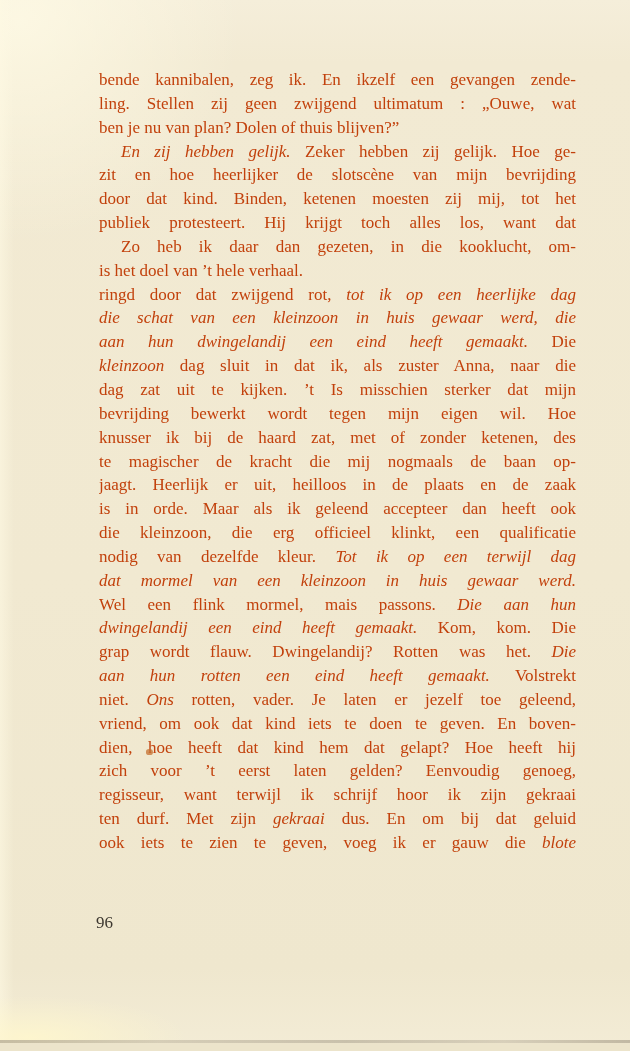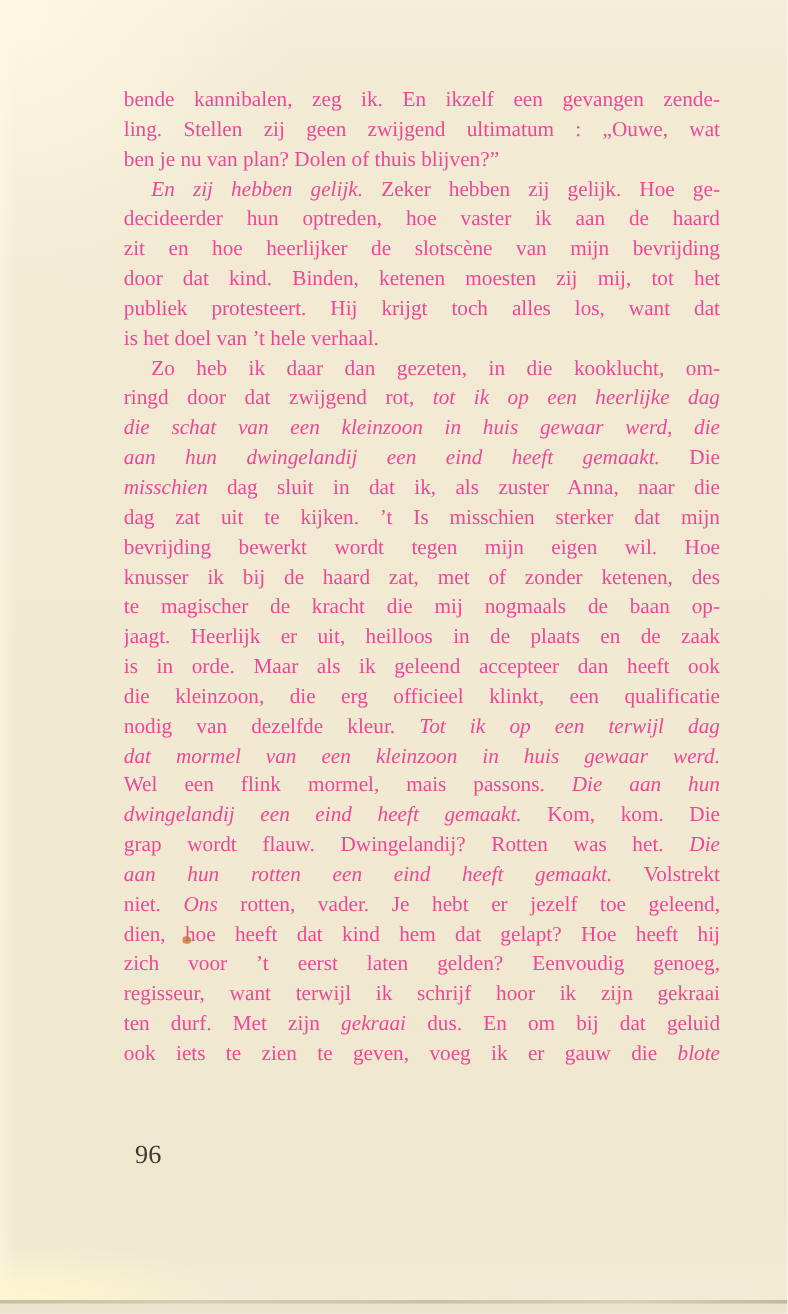--- a/index.html
+++ b/index.html
@@ -32,40 +32,40 @@
     opacity: 0.65;
   }
   .page-bottom-under {
     position: absolute; left: 0; top: 1043px; width: 100%; height: 8px;
     background: #ece4cb;
   }
 
   .text-block {
     position: absolute;
     left: 99px; top: 68px; width: 477px;
-    color: #ec4899;
+    color: #c2410c;
     font-size: 17px;
   }
   .line {
     height: 23.85px;
     line-height: 23.85px;
     text-align: justify;
     text-align-last: justify;
     overflow: hidden;
     white-space: normal;
   }
   .line.no-j { text-align: right; text-align-last: left; }
   .line.indent { text-indent: 22px; }
   .line em { }
 
   .page-number {
     position: absolute;
-    left: 108px; top: 910px;
+    left: 96px; top: 910px;
     color: #3d3830;
-    font-size: 21px;
+    font-size: 17px;
     line-height: 26px;
   }
   .ink-speck {
     position: absolute;
     left: 146px; top: 749px; width: 7px; height: 6px;
     border-radius: 50% 60% 55% 50%;
     background: #c57030;
     opacity: 0.75;
   }
 </style>
@@ -74,44 +74,44 @@
 
 <div class="sheet-glow-topleft"></div>
 <div class="sheet-glow-left"></div>
 <div class="sheet-glow-bottomleft"></div>
 
 <div class="text-block">
     <div class="line"><span>bende kannibalen, zeg ik. En ikzelf een gevangen zende-</span></div>
     <div class="line"><span>ling. Stellen zij geen zwijgend ultimatum : „Ouwe, wat</span></div>
     <div class="line no-j"><span>ben je nu van plan? Dolen of thuis blijven?”</span></div>
     <div class="line indent"><em>En zij hebben gelijk.</em><span> Zeker hebben zij gelijk. Hoe ge-</span></div>
-    <div class="line"><span>decideerder hun optreden, hoe vaster ik aan de haard</span></div>
     <div class="line"><span>zit en hoe heerlijker de slotscène van mijn bevrijding</span></div>
     <div class="line"><span>door dat kind. Binden, ketenen moesten zij mij, tot het</span></div>
     <div class="line"><span>publiek protesteert. Hij krijgt toch alles los, want dat</span></div>
+    <div class="line indent"><span>Zo heb ik daar dan gezeten, in die kooklucht, om-</span></div>
     <div class="line no-j"><span>is het doel van ’t hele verhaal.</span></div>
-    <div class="line indent"><span>Zo heb ik daar dan gezeten, in die kooklucht, om-</span></div>
     <div class="line"><span>ringd door dat zwijgend rot, </span><em>tot ik op een heerlijke dag</em></div>
     <div class="line"><em>die schat van een kleinzoon in huis gewaar werd, die</em></div>
     <div class="line"><em>aan hun dwingelandij een eind heeft gemaakt.</em><span> Die</span></div>
-    <div class="line"><em>misschien</em><span> dag sluit in dat ik, als zuster Anna, naar die</span></div>
+    <div class="line"><em>kleinzoon</em><span> dag sluit in dat ik, als zuster Anna, naar die</span></div>
     <div class="line"><span>dag zat uit te kijken. ’t Is misschien sterker dat mijn</span></div>
     <div class="line"><span>bevrijding bewerkt wordt tegen mijn eigen wil. Hoe</span></div>
     <div class="line"><span>knusser ik bij de haard zat, met of zonder ketenen, des</span></div>
     <div class="line"><span>te magischer de kracht die mij nogmaals de baan op-</span></div>
     <div class="line"><span>jaagt. Heerlijk er uit, heilloos in de plaats en de zaak</span></div>
     <div class="line"><span>is in orde. Maar als ik geleend accepteer dan heeft ook</span></div>
     <div class="line"><span>die kleinzoon, die erg officieel klinkt, een qualificatie</span></div>
     <div class="line"><span>nodig van dezelfde kleur. </span><em>Tot ik op een terwijl dag</em></div>
     <div class="line"><em>dat mormel van een kleinzoon in huis gewaar werd.</em></div>
     <div class="line"><span>Wel een flink mormel, mais passons. </span><em>Die aan hun</em></div>
     <div class="line"><em>dwingelandij een eind heeft gemaakt.</em><span> Kom, kom. Die</span></div>
     <div class="line"><span>grap wordt flauw. Dwingelandij? Rotten was het. </span><em>Die</em></div>
     <div class="line"><em>aan hun rotten een eind heeft gemaakt.</em><span> Volstrekt</span></div>
-    <div class="line"><span>niet. </span><em>Ons</em><span> rotten, vader. Je hebt er jezelf toe geleend,</span></div>
+    <div class="line"><span>niet. </span><em>Ons</em><span> rotten, vader. Je laten er jezelf toe geleend,</span></div>
+    <div class="line"><span>vriend, om ook dat kind iets te doen te geven. En boven-</span></div>
     <div class="line"><span>dien, hoe heeft dat kind hem dat gelapt? Hoe heeft hij</span></div>
     <div class="line"><span>zich voor ’t eerst laten gelden? Eenvoudig genoeg,</span></div>
     <div class="line"><span>regisseur, want terwijl ik schrijf hoor ik zijn gekraai</span></div>
     <div class="line"><span>ten durf. Met zijn </span><em>gekraai</em><span> dus. En om bij dat geluid</span></div>
     <div class="line"><span>ook iets te zien te geven, voeg ik er gauw die </span><em>blote</em></div>
   </div>
 
 <div class="ink-speck"></div>
 
 <div class="page-number">96</div>

